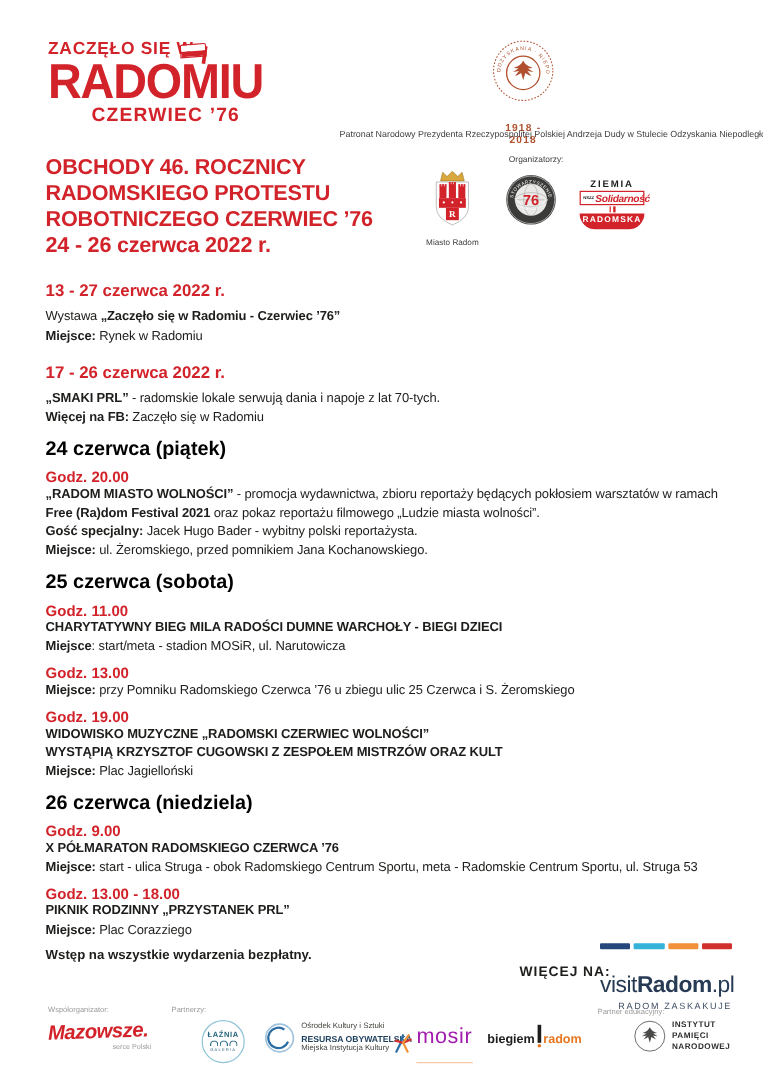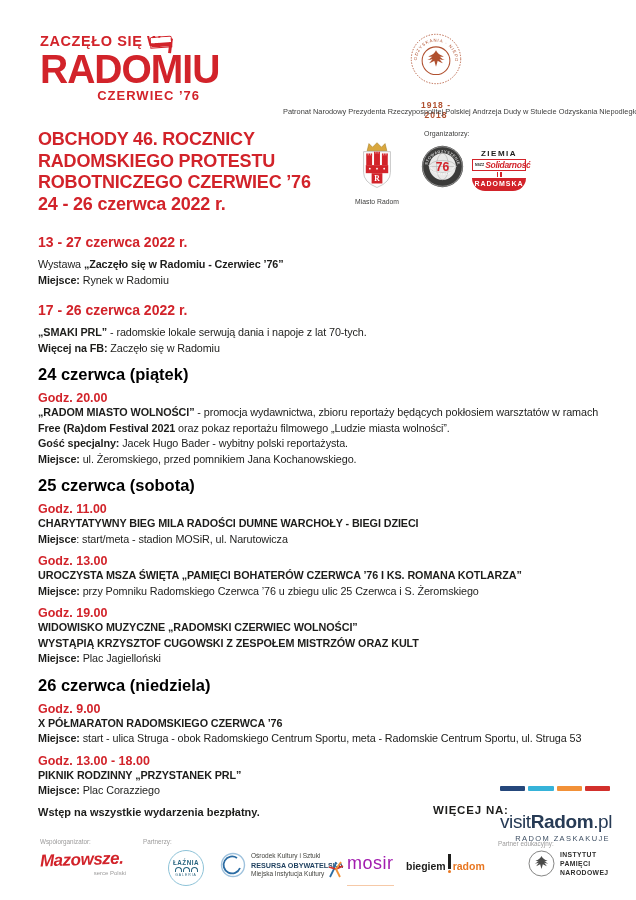--- a/index.html
+++ b/index.html
@@ -12,36 +12,36 @@
 
   
   .brand{position:absolute;left:40px;top:33px;color:#d2232a;width:160px;}
   .brand-l1{font-size:14.5px;font-weight:800;letter-spacing:.6px;white-space:nowrap;}
   .brand-l2{font-size:39px;font-weight:800;letter-spacing:-1px;line-height:.95;position:relative;white-space:nowrap;transform:scaleY(1.05);transform-origin:left top;}
   .flag{position:absolute;right:26px;top:-12px;width:24px;height:12px;}
   .flag .pole{position:absolute;right:2px;top:2px;width:3px;height:14px;background:#d2232a;transform:rotate(8deg);}
   .flag .cloth{position:absolute;left:0;top:0;width:20px;height:9px;border:1px solid #d2232a;border-radius:2px 2px 0 0;transform:rotate(-4deg);overflow:hidden;}
   .flag .cloth .w{height:50%;background:#fff;}
   .flag .cloth .r{height:50%;background:#d2232a;}
-  .brand-l3{font-size:13px;font-weight:800;text-align:right;letter-spacing:1px;margin-top:2px;}
+  .brand-l3{font-size:16px;font-weight:800;text-align:right;letter-spacing:1px;margin-top:2px;}
 
   
   .seal-wrap{position:absolute;left:408px;top:33px;width:56px;text-align:center;}
   .seal-years{font-size:8.5px;font-weight:700;color:#b0502f;letter-spacing:1px;margin-top:11px;}
   .patronage-line{position:absolute;left:283px;top:107px;width:330px;font-size:7.4px;color:#3d3d3c;white-space:nowrap;}
 
   
   .main-title{position:absolute;left:38px;top:129px;font-size:18px;line-height:21.5px;font-weight:800;color:#d2232a;letter-spacing:-.2px;}
 
   
   .org-label{position:absolute;left:424px;top:130px;font-size:7px;color:#3d3d3c;}
   .org-miasto{position:absolute;left:354px;top:140px;width:46px;text-align:center;}
   .org-miasto-caption{font-size:6.8px;color:#3d3d3c;margin-top:2px;}
   .org-stow{position:absolute;left:421px;top:145px;}
-  .sol-badge{position:absolute;left:472px;top:149px;width:54px;}
+  .sol-badge{position:absolute;left:483px;top:149px;width:54px;}
   .sol-top{text-align:center;font-size:8px;font-weight:800;letter-spacing:1.5px;color:#1d1d1b;}
   .sol-mid{border:1.5px solid #d2232a;background:#fff;display:flex;align-items:center;gap:1px;padding:0 2px;margin-top:1px;}
   .sol-nszz{font-size:3.5px;font-weight:700;color:#1d1d1b;}
   .sol-script{color:#d2232a;font-weight:800;font-style:italic;font-size:8.5px;letter-spacing:-.3px;white-space:nowrap;}
   .sol-monu{width:7px;height:5px;margin:1px auto 0;position:relative;}
   .sol-monu:before,.sol-monu:after{content:"";position:absolute;top:0;width:1.5px;height:5px;background:#d2232a;}
   .sol-monu:before{left:1px;} .sol-monu:after{right:1px;}
   .sol-bot{background:#d2232a;color:#fff;font-size:7px;font-weight:700;text-align:center;letter-spacing:1px;border-radius:0 0 22px 22px;padding:2px 0 4px;margin-top:1px;}
 
   
@@ -203,21 +203,20 @@
   <div class="time">Godz. 20.00</div>
   <p class="para"><strong>„RADOM MIASTO WOLNOŚCI”</strong><span> - promocja wydawnictwa, zbioru reportaży będących pokłosiem warsztatów w ramach </span><strong>Free (Ra)dom Festival 2021</strong><span> oraz pokaz reportażu filmowego „Ludzie miasta wolności”.</span></p>
   <p class="line"><strong>Gość specjalny:</strong><span> Jacek Hugo Bader - wybitny polski reportażysta.</span></p>
   <p class="line"><strong>Miejsce:</strong><span> ul. Żeromskiego, przed pomnikiem Jana Kochanowskiego.</span></p>
 
   <div class="day-head">25 czerwca (sobota)</div>
   <div class="time">Godz. 11.00</div>
   <p class="line"><strong>CHARYTATYWNY BIEG MILA RADOŚCI DUMNE WARCHOŁY - BIEGI DZIECI</strong></p>
   <p class="line"><strong>Miejsce</strong><span>: start/meta - stadion MOSiR, ul. Narutowicza</span></p>
   <div class="time">Godz. 13.00</div>
-  <p class="line"><strong>UROCZYSTA MSZA ŚWIĘTA „PAMIĘCI BOHATERÓW CZERWCA ’76 I KS. ROMANA KOTLARZA”</strong></p>
   <p class="line"><strong>Miejsce:</strong><span> przy Pomniku Radomskiego Czerwca ’76 u zbiegu ulic 25 Czerwca i S. Żeromskiego</span></p>
   <div class="time">Godz. 19.00</div>
   <p class="line"><strong>WIDOWISKO MUZYCZNE „RADOMSKI CZERWIEC WOLNOŚCI”</strong></p>
   <p class="line"><strong>WYSTĄPIĄ KRZYSZTOF CUGOWSKI Z ZESPOŁEM MISTRZÓW ORAZ KULT</strong></p>
   <p class="line"><strong>Miejsce:</strong><span> Plac Jagielloński</span></p>
 
   <div class="day-head">26 czerwca (niedziela)</div>
   <div class="time">Godz. 9.00</div>
   <p class="line"><strong>X PÓŁMARATON RADOMSKIEGO CZERWCA ’76</strong></p>
   <p class="line"><strong>Miejsce:</strong><span> start - ulica Struga - obok Radomskiego Centrum Sportu, meta - Radomskie Centrum Sportu, ul. Struga 53</span></p>

